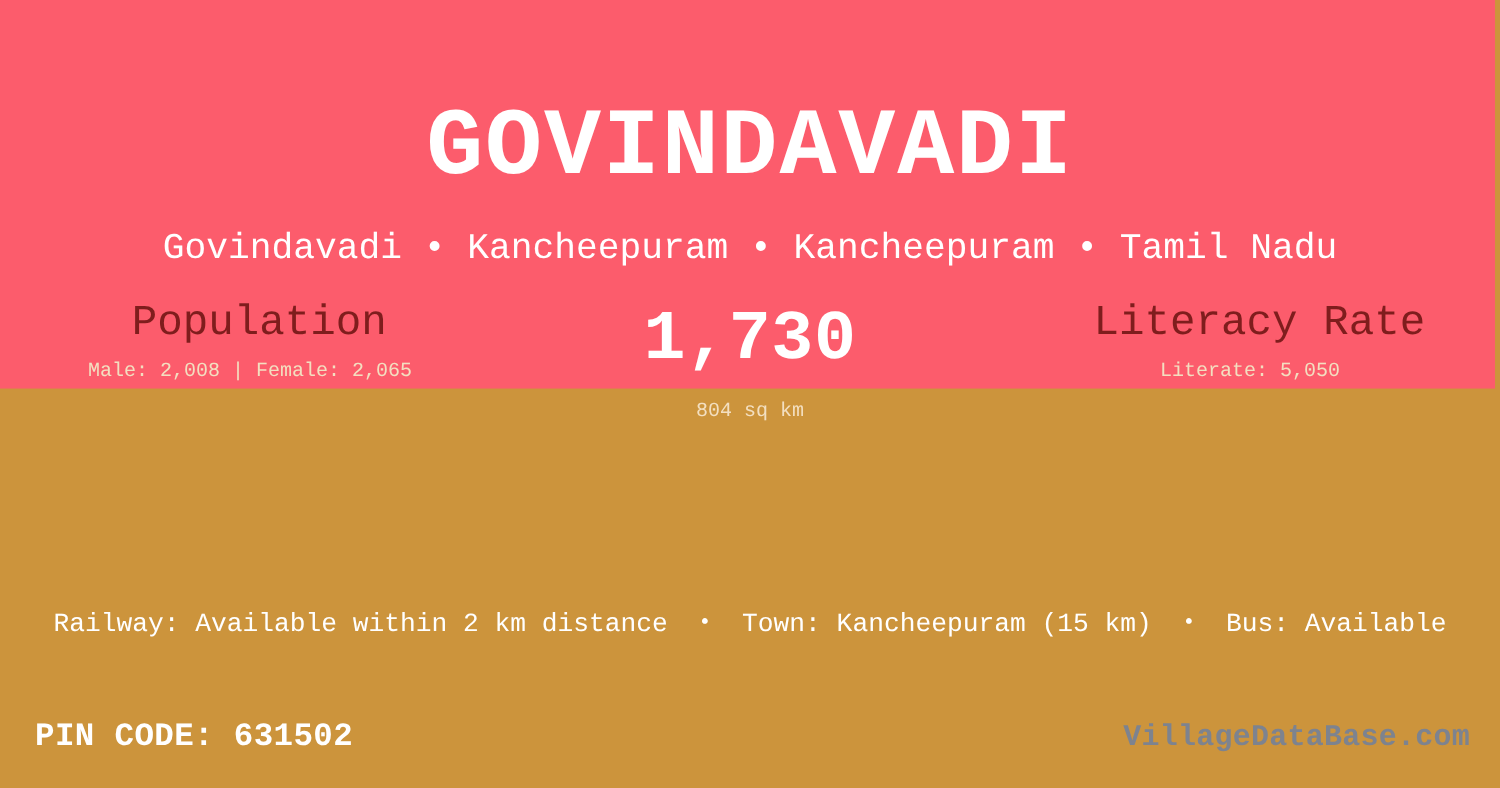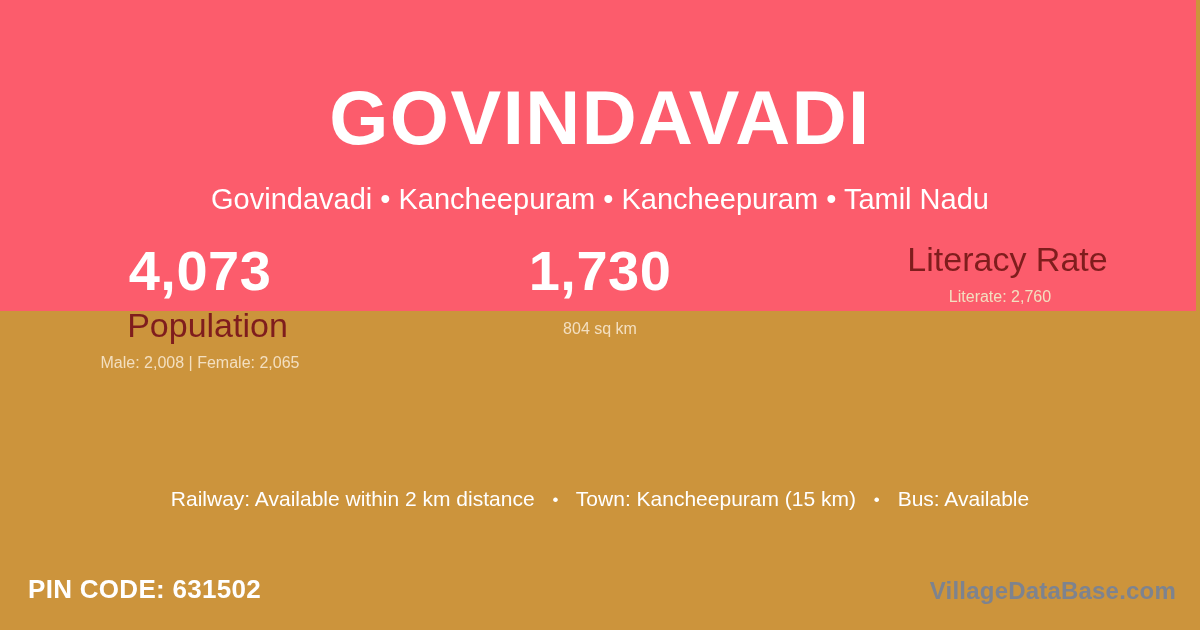--- a/index.html
+++ b/index.html
@@ -13,20 +13,21 @@
     overflow: hidden;
     font-family: "Liberation Sans", sans-serif;
     background: #cc943c;
   }
 
   .card {
     position: relative;
     width: 1196px;
     height: 630px;
     overflow: hidden;
+    font-family: Liberation Mono, monospace;
   }
 
   
   .band-top {
     position: absolute;
     left: 0;
     top: 0;
     width: 1200px;
     height: 311px;
     background: #fc5c6c;
@@ -176,33 +177,32 @@
   <div class="band-bottom"></div>
 
   <div class="header">
     <h1 class="village-title">GOVINDAVADI</h1>
     <div class="village-subtitle">Govindavadi • Kancheepuram • Kancheepuram • Tamil Nadu</div>
   </div>
 
   <div class="stats">
 
     <div class="stat">
-      <span class="stat-value">4,073</span>
       <span class="stat-label">Population</span>
       <span class="stat-sub">Male: 2,008 | Female: 2,065</span>
     </div>
 
     <div class="stat">
       <span class="stat-value">1,730</span>
       <span class="stat-sub">804 sq km</span>
     </div>
 
     <div class="stat">
       <span class="stat-label">Literacy Rate</span>
-      <span class="stat-sub">Literate: 2,760</span>
+      <span class="stat-sub">Literate: 5,050</span>
     </div>
 
   </div>
 
   <div class="facilities">
     <span>Railway: Available within 2 km distance</span>
     <span class="sep">•</span>
     <span>Town: Kancheepuram (15 km)</span>
     <span class="sep">•</span>
     <span>Bus: Available</span>

